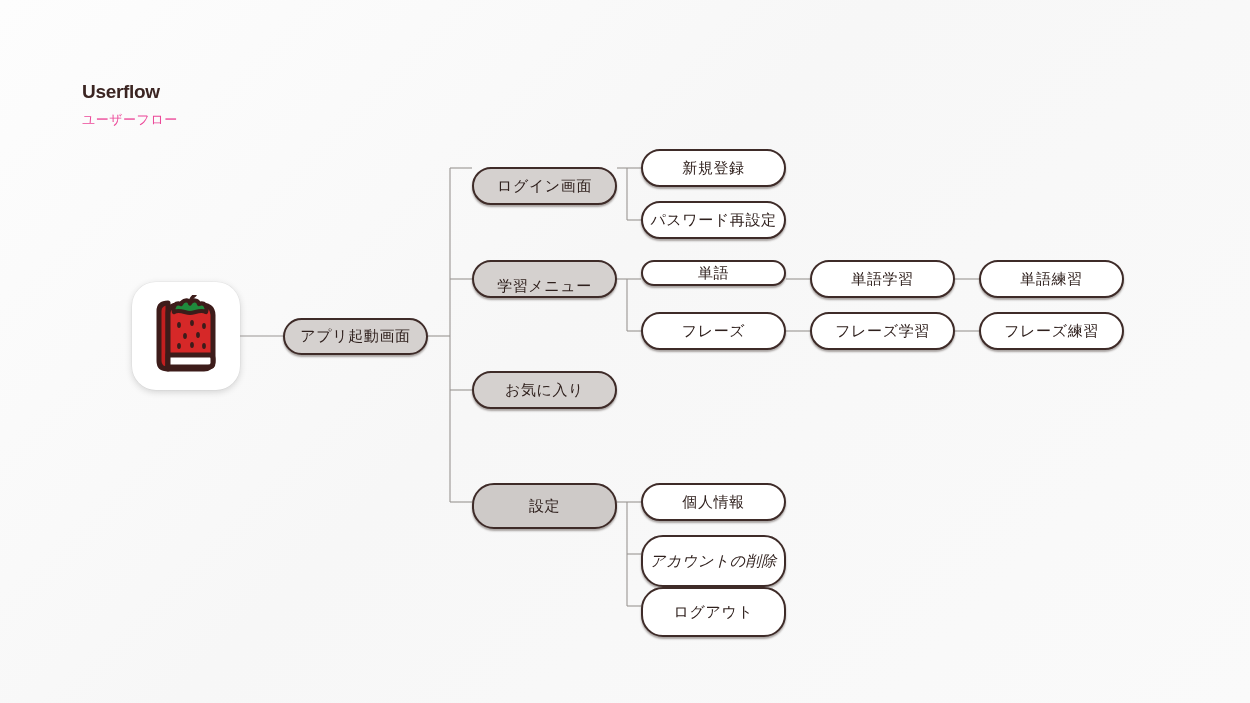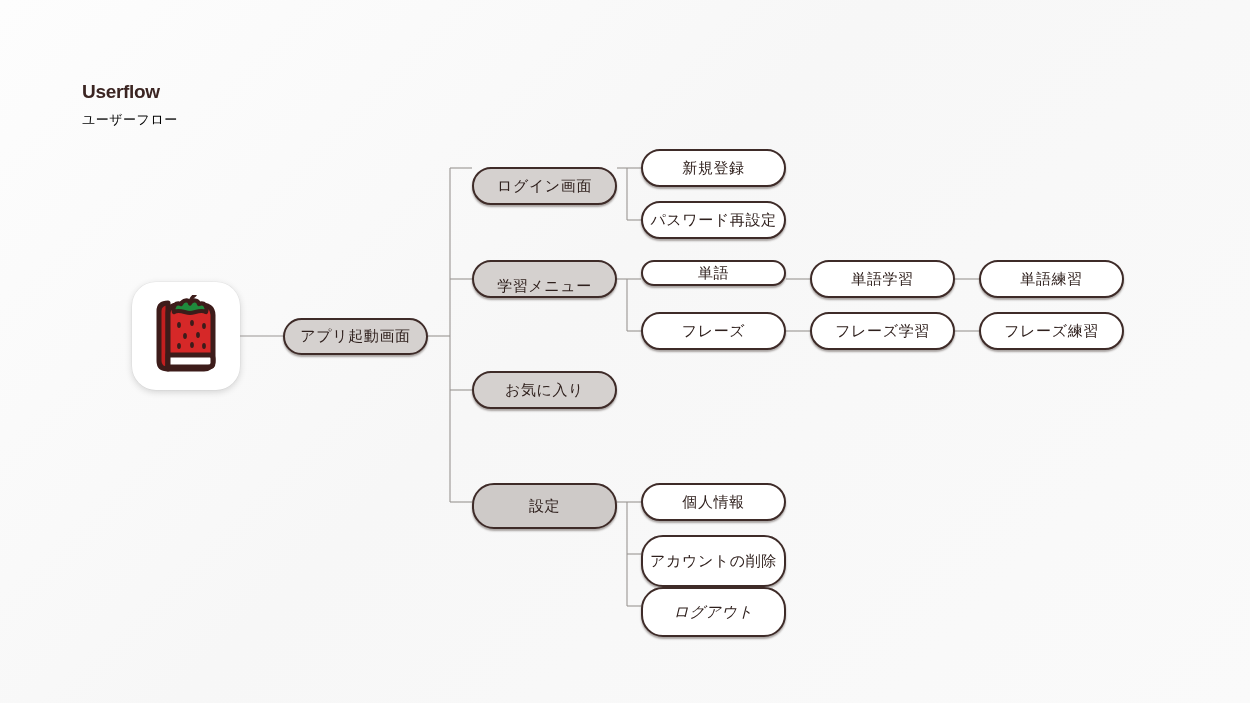--- a/index.html
+++ b/index.html
@@ -32,21 +32,21 @@
     font-size: 19px;
     font-weight: 700;
     color: #3b2522;
     letter-spacing: -0.3px;
     line-height: 1.05;
     white-space: nowrap;
   }
   .subtitle {
     margin-top: 9px;
     font-size: 13px;
-    color: #000000;
+    color: #ec4899;
     letter-spacing: 0.5px;
     white-space: nowrap;
   }
 
   
   .app-icon {
     position: absolute;
     left: 132px;
     top: 282px;
     width: 108px;
@@ -211,20 +211,20 @@
   <div class="node fill-white" style="left:979px; top:260px; width:145px; height:38px;">
     <span>単語練習</span>
   </div>
   <div class="node fill-white" style="left:979px; top:312px; width:145px; height:38px;">
     <span>フレーズ練習</span>
   </div>
 
   <div class="node fill-white" style="left:641px; top:483px; width:145px; height:38px;">
     <span>個人情報</span>
   </div>
-  <div class="node fill-white" style="left:641px; top:535px; width:145px; height:52px;">
+  <div class="node fill-white" style="left:641px; top:535px; width:145px; height:52px;font-style:italic;">
     <span>アカウントの削除</span>
   </div>
-  <div class="node fill-white" style="left:641px; top:587px; width:145px; height:50px;font-style:italic;">
+  <div class="node fill-white" style="left:641px; top:587px; width:145px; height:50px;">
     <span>ログアウト</span>
   </div>
 
 </div>
 
 </body></html>

